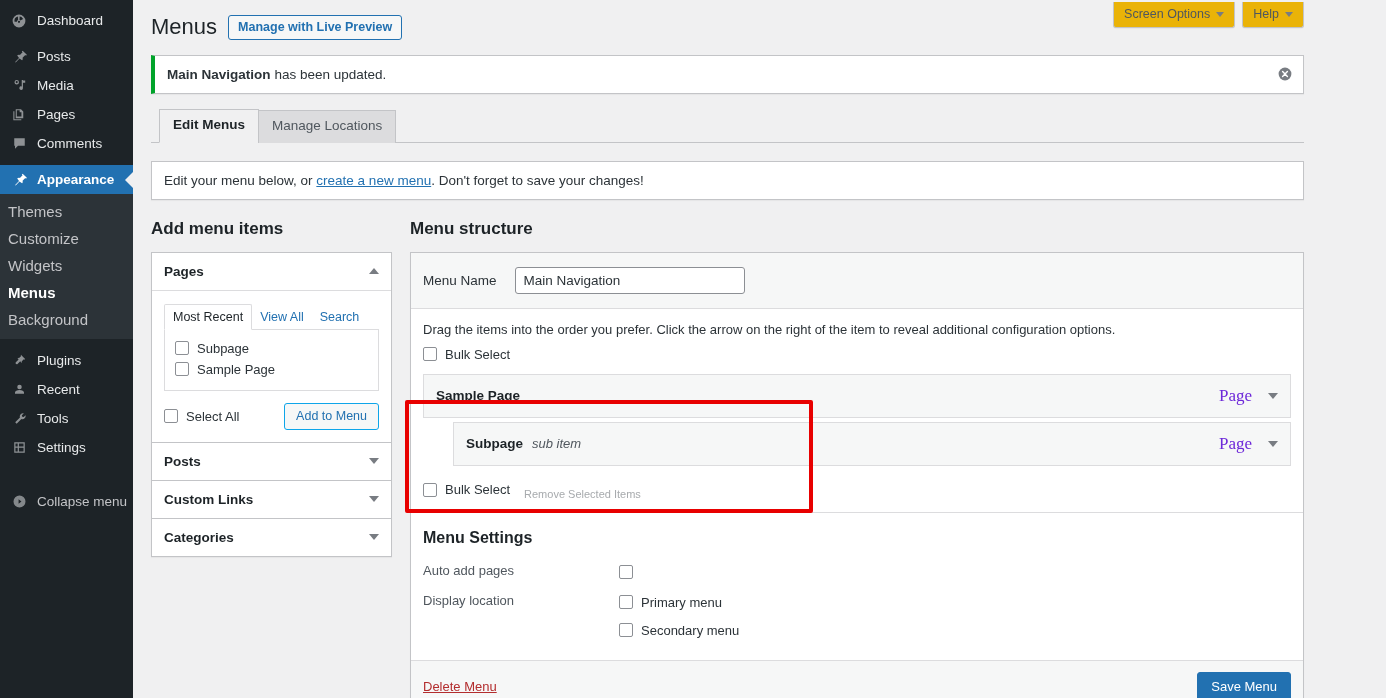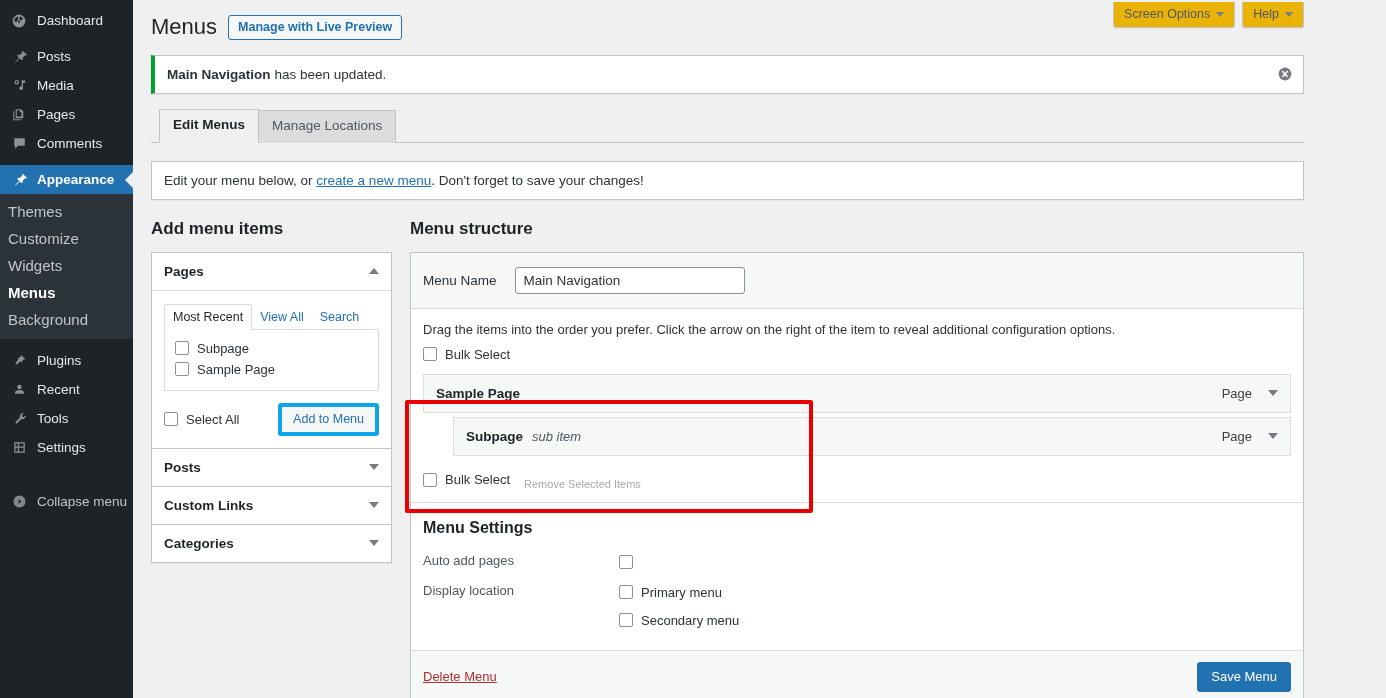--- a/index.html
+++ b/index.html
@@ -236,21 +236,21 @@
     background: #fff;
     border-radius: 2px;
     cursor: pointer;
     display: inline-block;
   }
   .pb-foot {
     display: flex; align-items: center; justify-content: space-between;
     padding: 12px 0 0 0;
   }
   .btn-secondary {
-    border: 4px solid #0ea5e9;
+    border: 1px solid #0ea5e9;
     color: #2271b1;
     background: #f6f7f7;
     border-radius: 3px;
     font-size: 12.5px;
     padding: 5px 11px 6px 11px;
     cursor: pointer;
   }
 
   
   .struct-box {
@@ -299,21 +299,21 @@
     padding: 11px 12px;
     font-size: 13.5px;
     cursor: move;
   }
   .menu-item + .menu-item { margin-top: 4px; }
   .menu-item.depth1 { margin-left: 30px; }
   .mi-left { display: flex; align-items: center; gap: 9px; }
   .mi-title { font-weight: 700; color: #1d2327; }
   .mi-sub { font-style: italic; color: #50575e; font-size: 13px; }
   .mi-right { display: flex; align-items: center; gap: 16px; }
-  .mi-type { color: #404040; font-size: 13px; }
+  .mi-type { color: #6d28d9; font-size: 17px; font-family: Liberation Serif, serif; }
 
   
   .redbox {
     position: absolute;
     border: 4px solid #e80000;
     border-radius: 2px;
     pointer-events: none;
     z-index: 10;
   }
 

